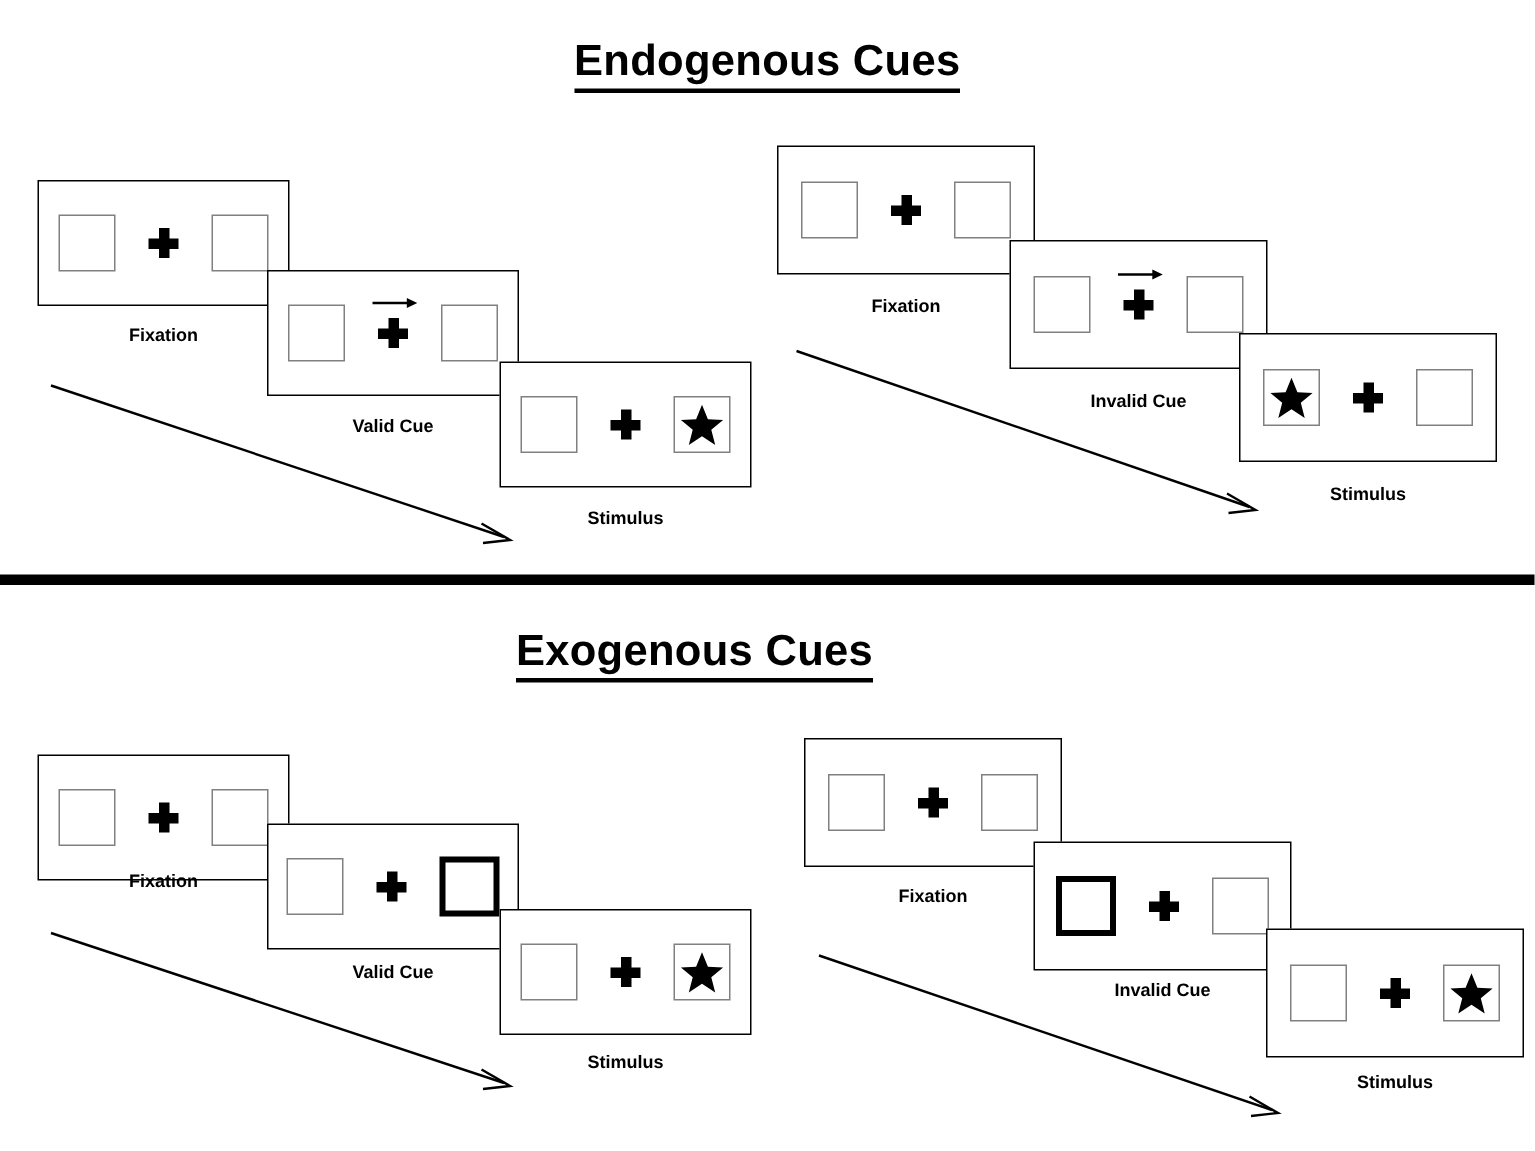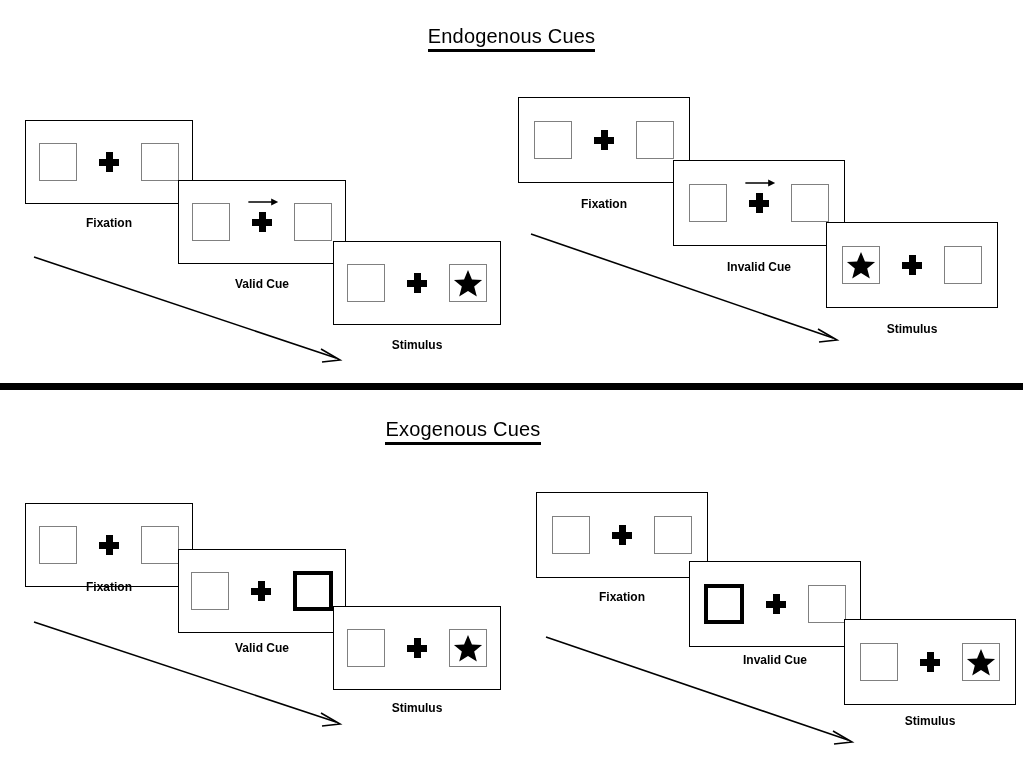--- a/index.html
+++ b/index.html
@@ -9,22 +9,22 @@
     font-family:"Liberation Sans","DejaVu Sans",sans-serif;
     position:relative;
     overflow:hidden;
     -webkit-font-smoothing:antialiased;
   }
   .stage{position:absolute;left:0;top:0;width:1023px;height:767px;}
 
   
   .section-title{
     position:absolute;
-    font-size:20px;
-    font-weight:normal;
+    font-size:29px;
+    font-weight:bold;
     color:#000;
     text-align:center;
     white-space:nowrap;
     letter-spacing:.2px;
   }
   .section-title .txt{
     border-bottom:3px solid #000;
     padding-bottom:1px;
     display:inline-block;
   }

